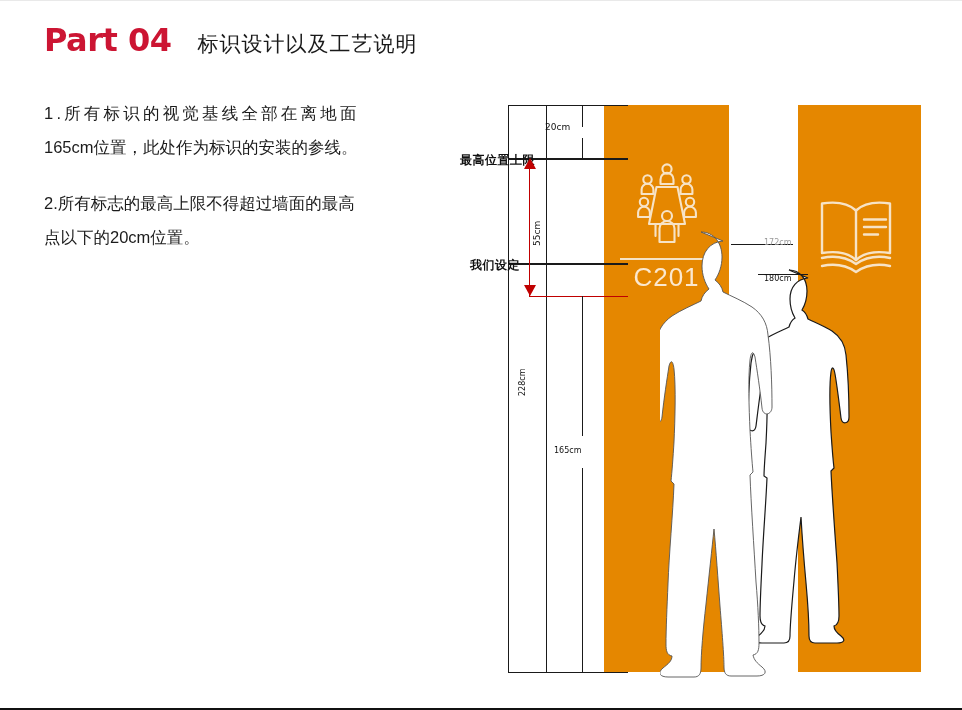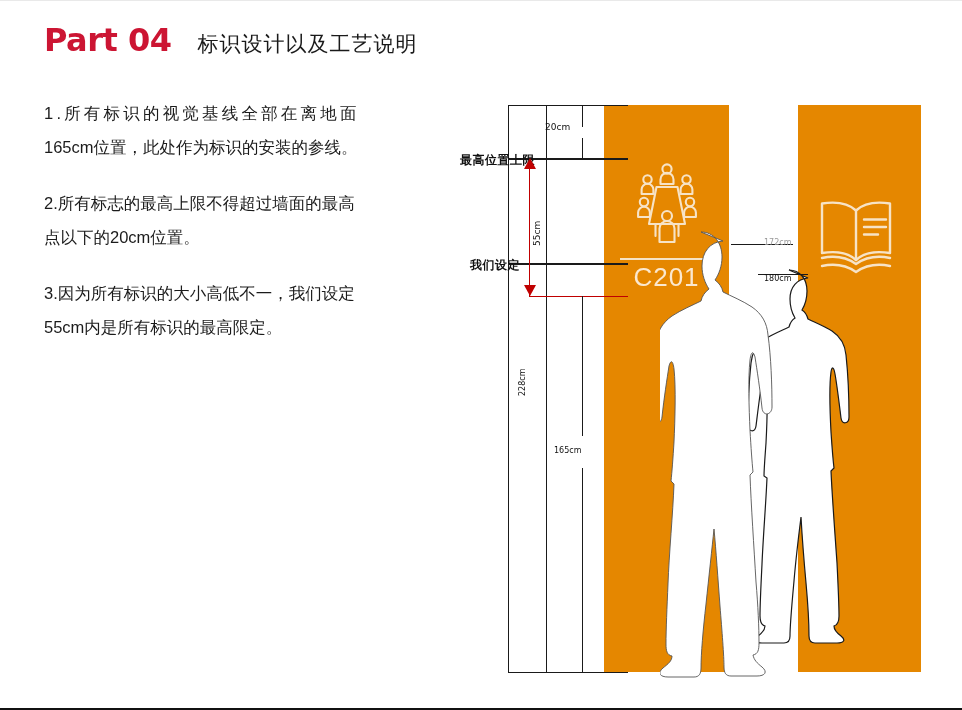--- a/index.html
+++ b/index.html
@@ -90,24 +90,20 @@
     <p class="para">
       <span class="ln sp">1.所有标识的视觉基线全部在离地面</span>
       <span class="ln">165cm位置，此处作为标识的安装的参线。</span>
     </p>
 
     <p class="para">
       <span class="ln">2.所有标志的最高上限不得超过墙面的最高</span>
       <span class="ln">点以下的20cm位置。</span>
     </p>
 
-    <p class="para">
-      <span class="ln">3.因为所有标识的大小高低不一，我们设定</span>
-      <span class="ln">55cm内是所有标识的最高限定。</span>
-    </p>
   </div>
 
   <div id="diagram">
 
     <div class="panel panel-a"></div>
     <div class="panel panel-b"></div>
 
     <div class="sign">
       <span class="icon-meeting">
         <svg width="62" height="96" viewBox="0 0 62 96">

